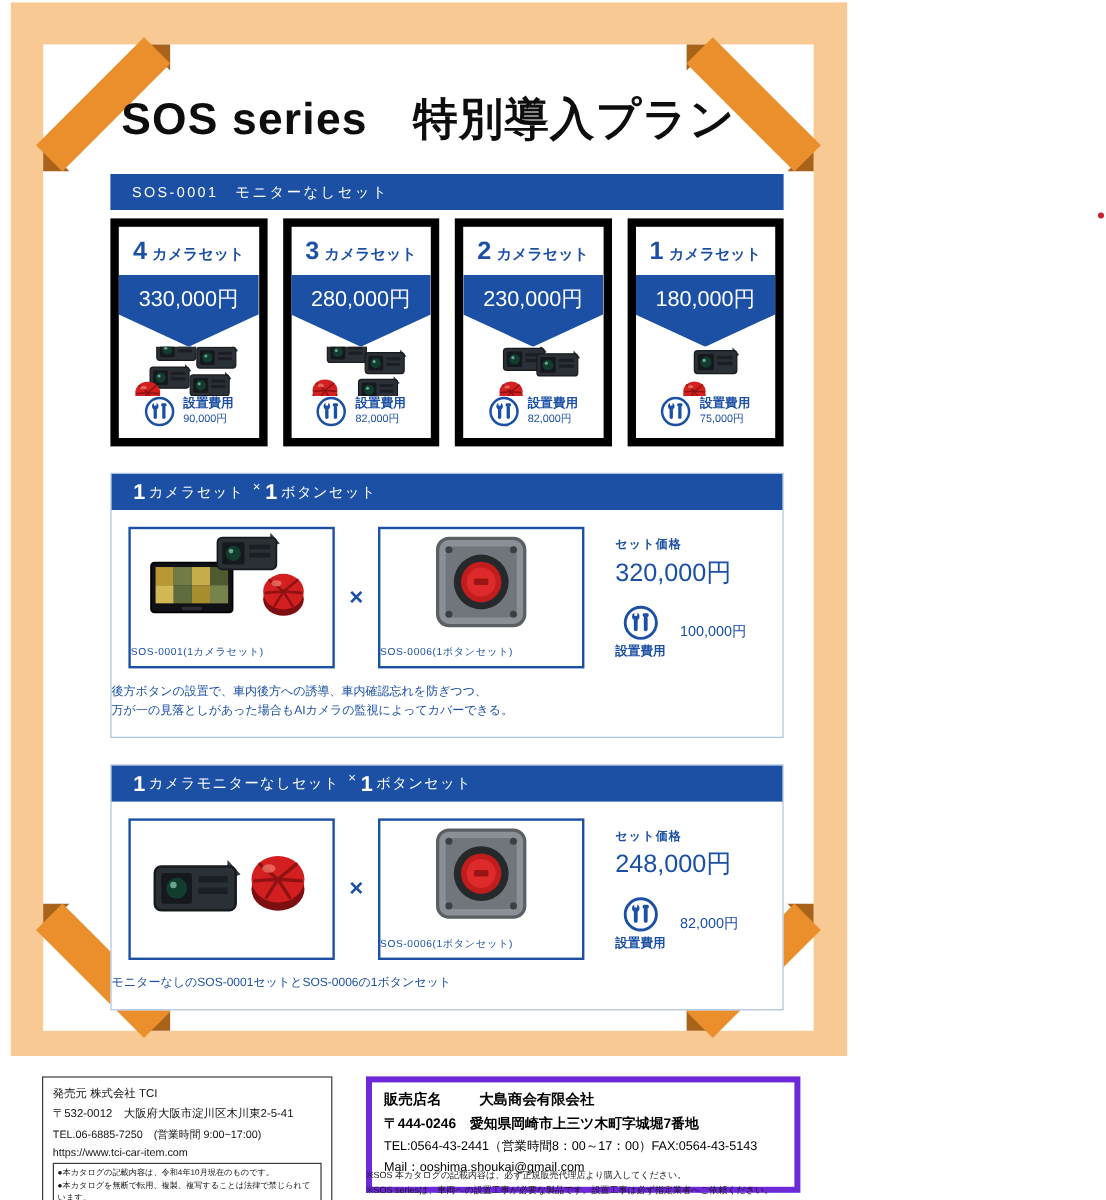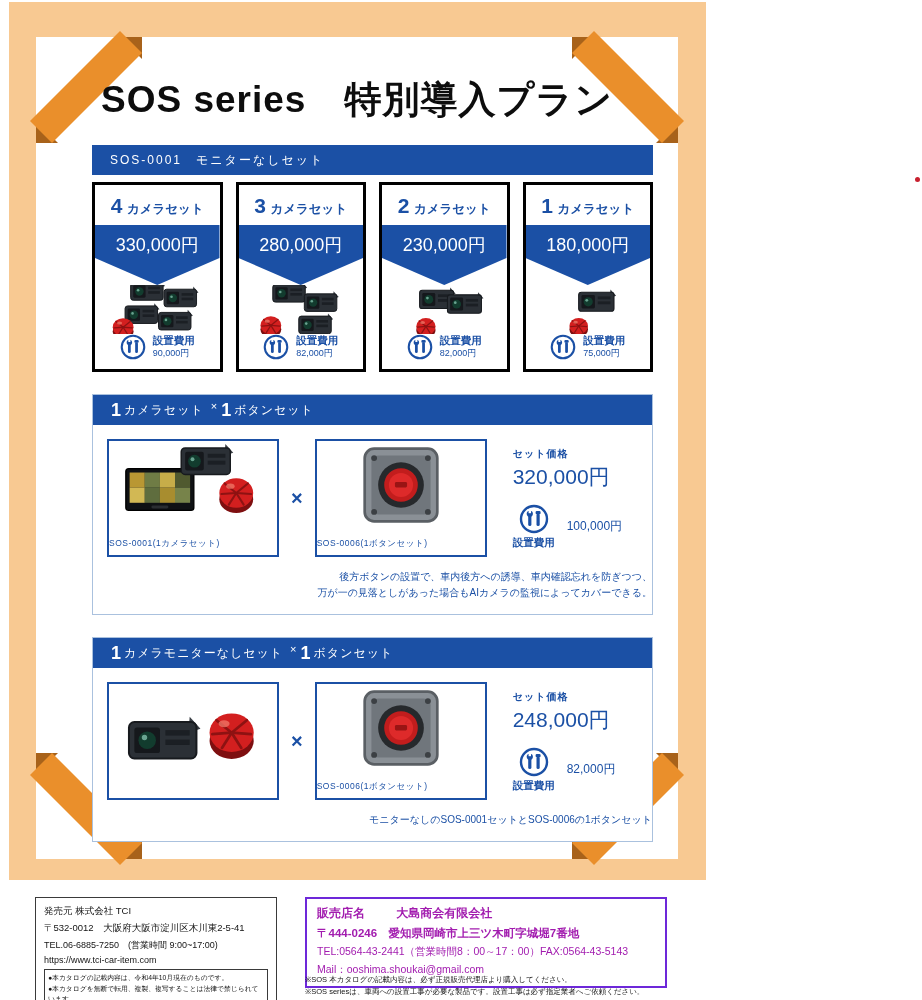--- a/index.html
+++ b/index.html
@@ -22,21 +22,21 @@
     font-size:37px; font-weight:900; color:#0d0d0d; letter-spacing:1px; }
 
   .content { position:absolute; left:56px; top:108px; width:561px; }
 
   .bar { background:#1B50A5; color:#ffffff; height:30px; display:flex; align-items:center;
     padding-left:18px; }
   .bar1 { font-size:12px; letter-spacing:2px; }
 
   
   .cards { display:flex; gap:13px; margin-top:7px; height:190px; }
-  .card { flex:1; border:3px solid #000000; background:#fff; display:flex; flex-direction:column; }
+  .card { flex:1; border:7px solid #000000; background:#fff; display:flex; flex-direction:column; }
   .card-head { text-align:center; padding-top:9px; color:#1B50A5; white-space:nowrap; }
   .card-num  { font-size:21px; font-weight:bold; }
   .card-unit { font-size:12.5px; font-weight:bold; }
   .pennant { margin-top:7px; height:60px; background:#1B50A5;
     clip-path:polygon(0 0,100% 0,100% 55%,50% 100%,0 55%);
     color:#fff; text-align:center; font-size:18px; padding-top:8px; }
   .product { flex:1; display:flex; align-items:center; justify-content:center; overflow:hidden; }
   .card-foot { display:flex; align-items:center; justify-content:center; gap:7px; padding-bottom:9px; }
   .tools-icon svg { width:26px; height:26px; display:block; }
   .foot-text { display:flex; flex-direction:column; line-height:1.3; }
@@ -55,33 +55,33 @@
   .plabel { font-size:8.5px; color:#1B50A5; text-align:left; padding-bottom:5px; letter-spacing:0.5px;margin-top:10px; }
   .xmark { font-size:20px; color:#1B50A5; font-weight:bold; margin:0 12px; }
   .price-col { margin-left:26px; color:#1B50A5; }
   .price-label { font-size:10px; font-weight:bold; letter-spacing:1px; }
   .set-price { font-size:21px; margin-top:2px; }
   .install-row { display:flex; align-items:center; gap:12px; margin-top:13px; }
   .install-wrap { display:flex; flex-direction:column; align-items:center; }
   .install-wrap svg { width:30px; height:30px; display:block; }
   .install-label { font-size:10.5px; font-weight:bold; margin-top:2px; }
   .install-price { font-size:12px; }
-  .sec-caption { text-align:right; color:#1B50A5; font-size:10px; line-height:1.6; padding:10px 0 13px; }
+  .sec-caption { text-align:left; color:#1B50A5; font-size:10px; line-height:1.6; padding:10px 0 13px; }
 
   
   .footer-left { position:absolute; left:35px; top:897px; width:242px; border:1px solid #3a3a3a;
     padding:7px 8px 5px 8px; color:#141414; }
   .fl-line1 { font-size:9.5px; margin-bottom:4px; }
   .fl-line  { font-size:9.5px; margin-bottom:4px; }
   .fl-small { font-size:9px; margin-bottom:3px; }
   .notes-box { border:1px solid #3a3a3a; margin-top:4px; padding:3px 3px; }
   .notes-box div { font-size:6.8px; line-height:1.55; color:#141414; }
 
-  .footer-right { position:absolute; left:305px; top:897px; width:362px; border:2px solid #6d28d9;
-    padding:6px 10px 5px 10px; color:#a21caf; }
+  .footer-right { position:absolute; left:305px; top:897px; width:362px; border:5px solid #6d28d9;
+    padding:6px 10px 5px 10px; color:#000000; }
   .fr-line1 { font-size:12px; font-weight:bold; margin-bottom:4px; }
   .fr-line1 .store-name { margin-left:28px; }
   .fr-line2 { font-size:11.5px; font-weight:bold; margin-bottom:4px; }
   .fr-line  { font-size:10.5px; margin-bottom:4px; }
   .store-notes { position:absolute; left:305px; top:974px; width:400px; }
   .store-notes div { font-size:7.5px; line-height:1.55; color:#141414; }
 
   .red-dot { position:absolute; left:915px; top:177px; width:5px; height:5px;
     border-radius:50%; background:#C8202F; }
 

